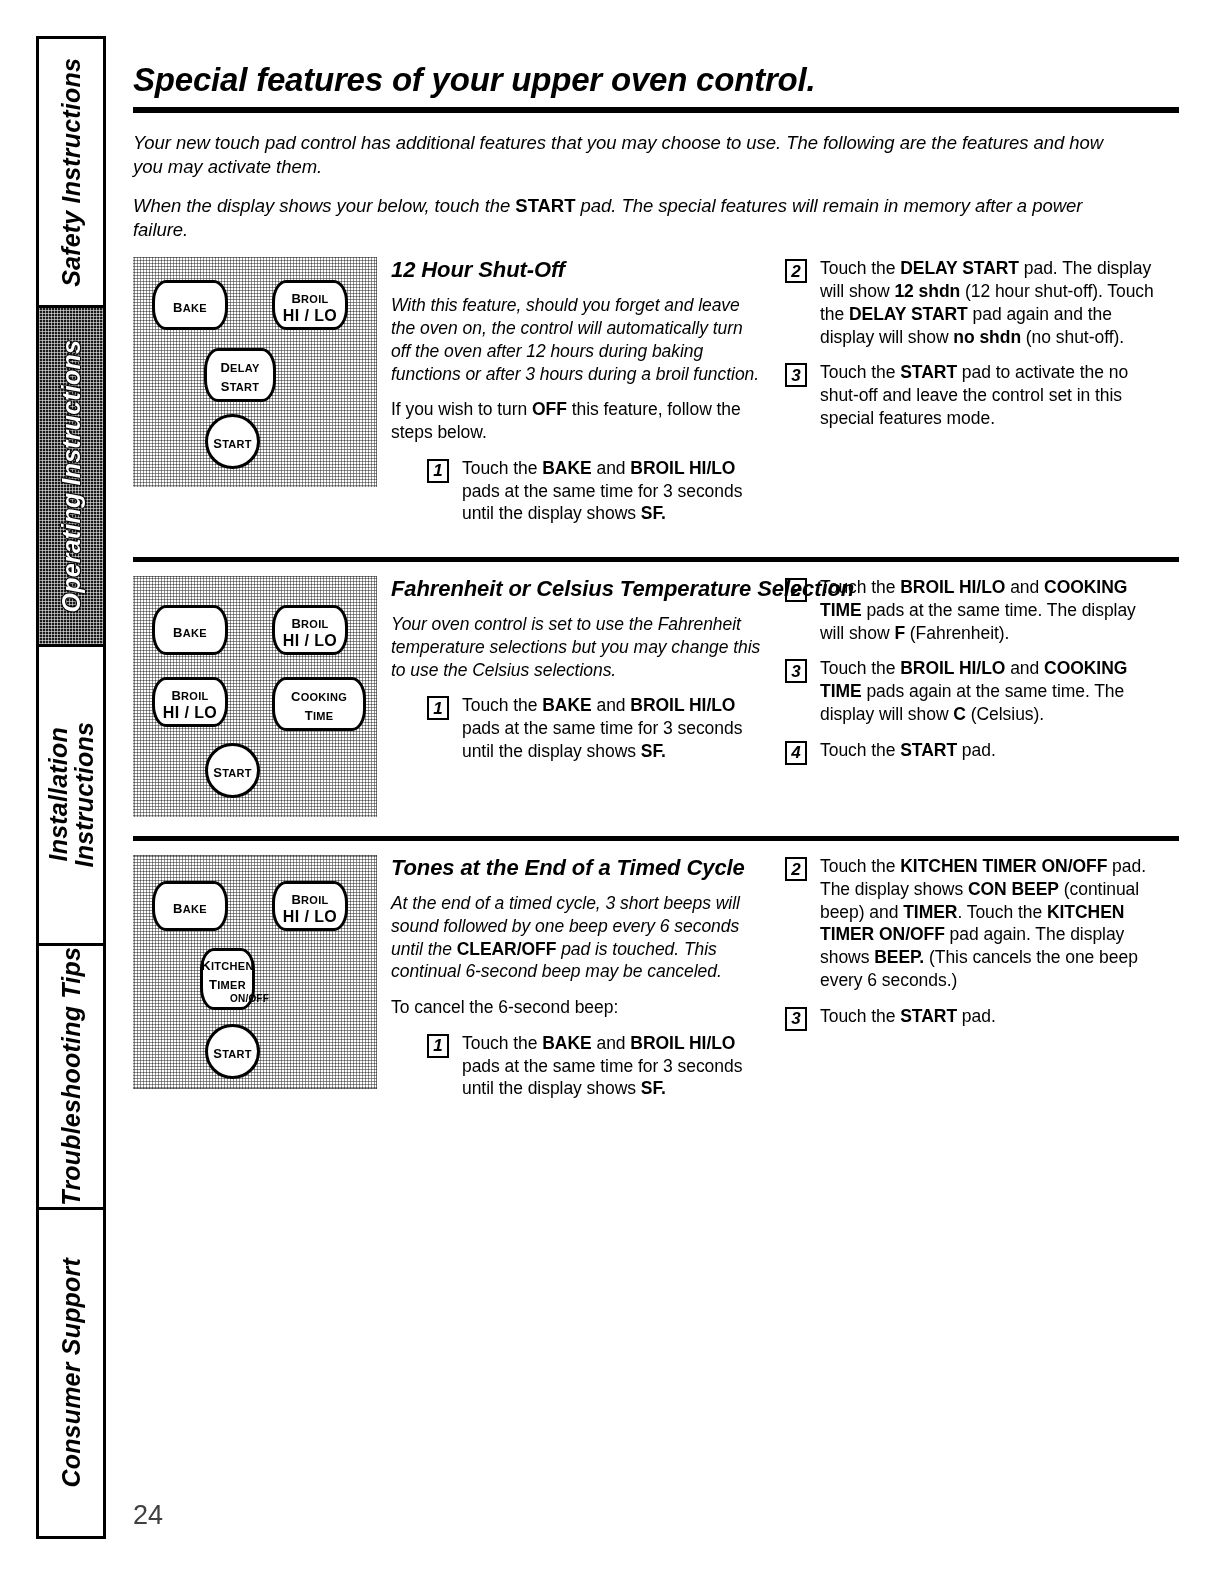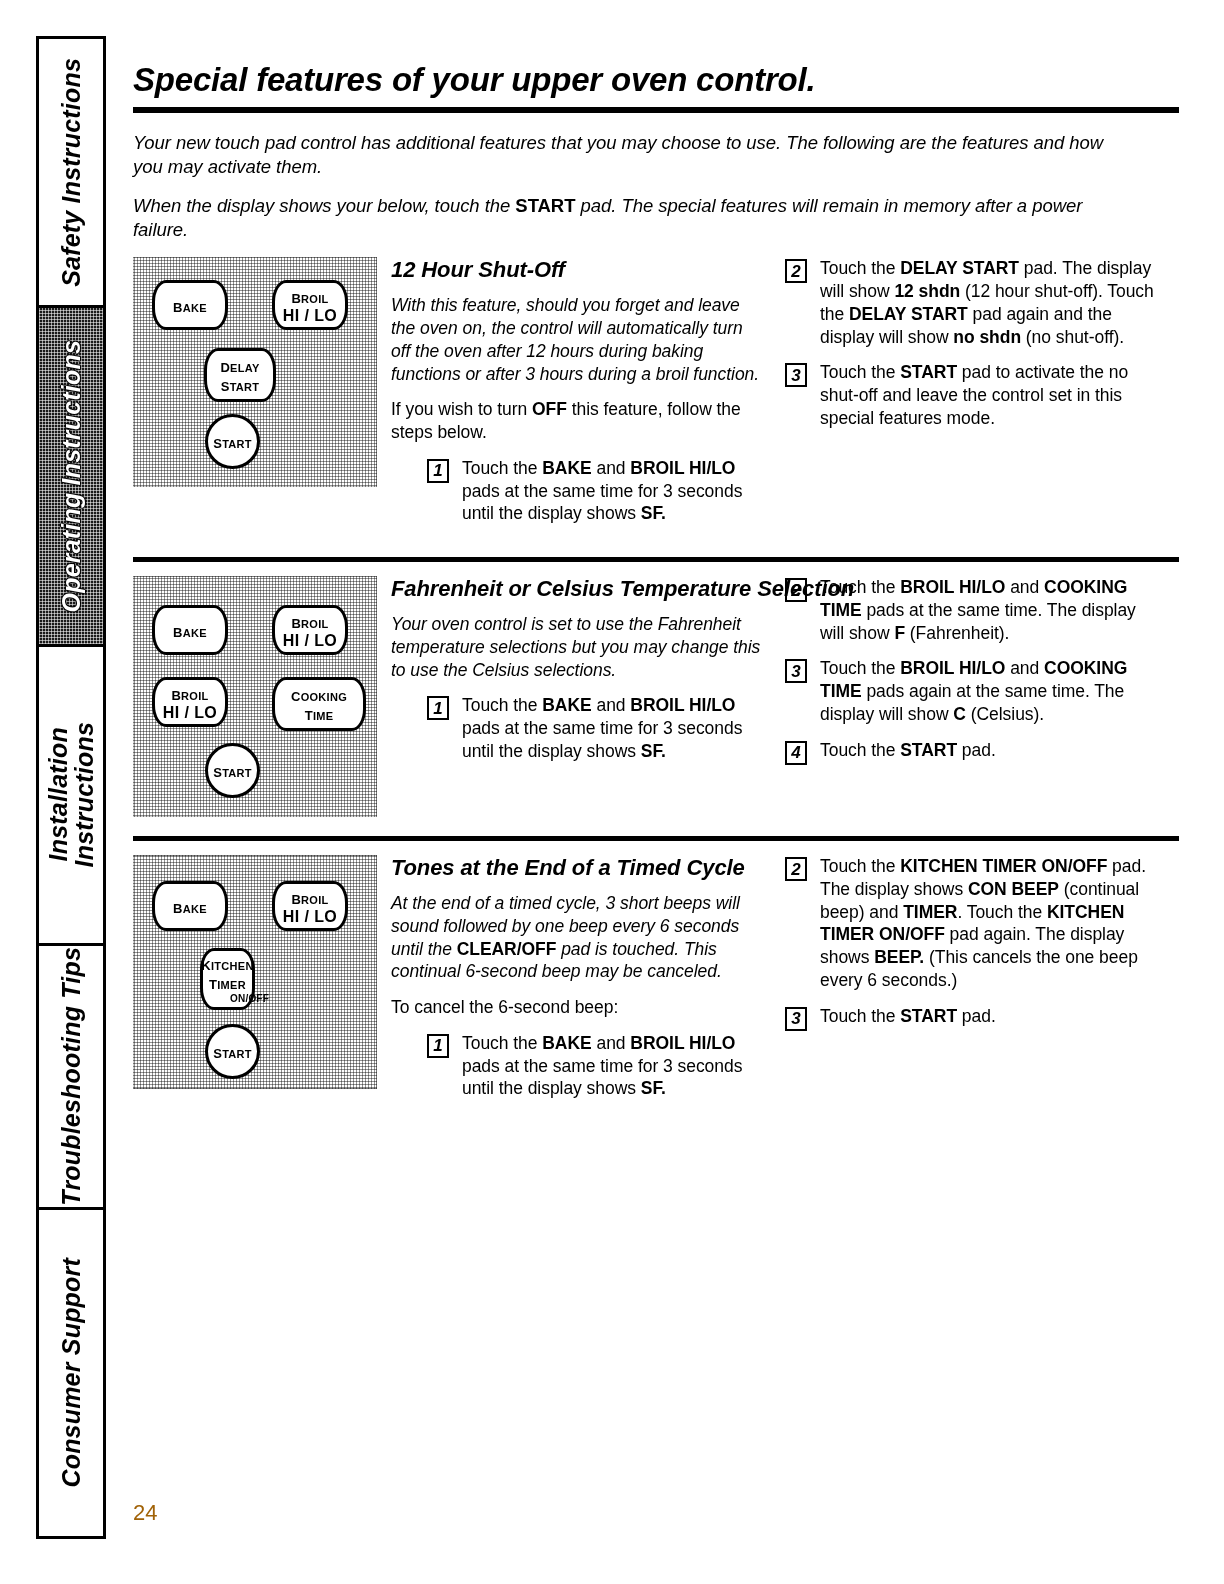--- a/index.html
+++ b/index.html
@@ -249,22 +249,22 @@
   }
   .step-txt b { font-weight: 700; }
 
   .mid-col .step { margin-left: 36px; }
 
   
   .page-num {
     position: absolute;
     left: 133px;
     top: 1500px;
-    font-size: 22px;
-    color: #a16207;
+    font-size: 27px;
+    color: #404040;
   }
 </style>
 </head>
 <body>
 
 <div class="side-rail">
   <div class="side-tab tab-h0">
     <span class="vtext">Safety Instructions</span>
   </div>
   <div class="side-tab tab-h1 active">

